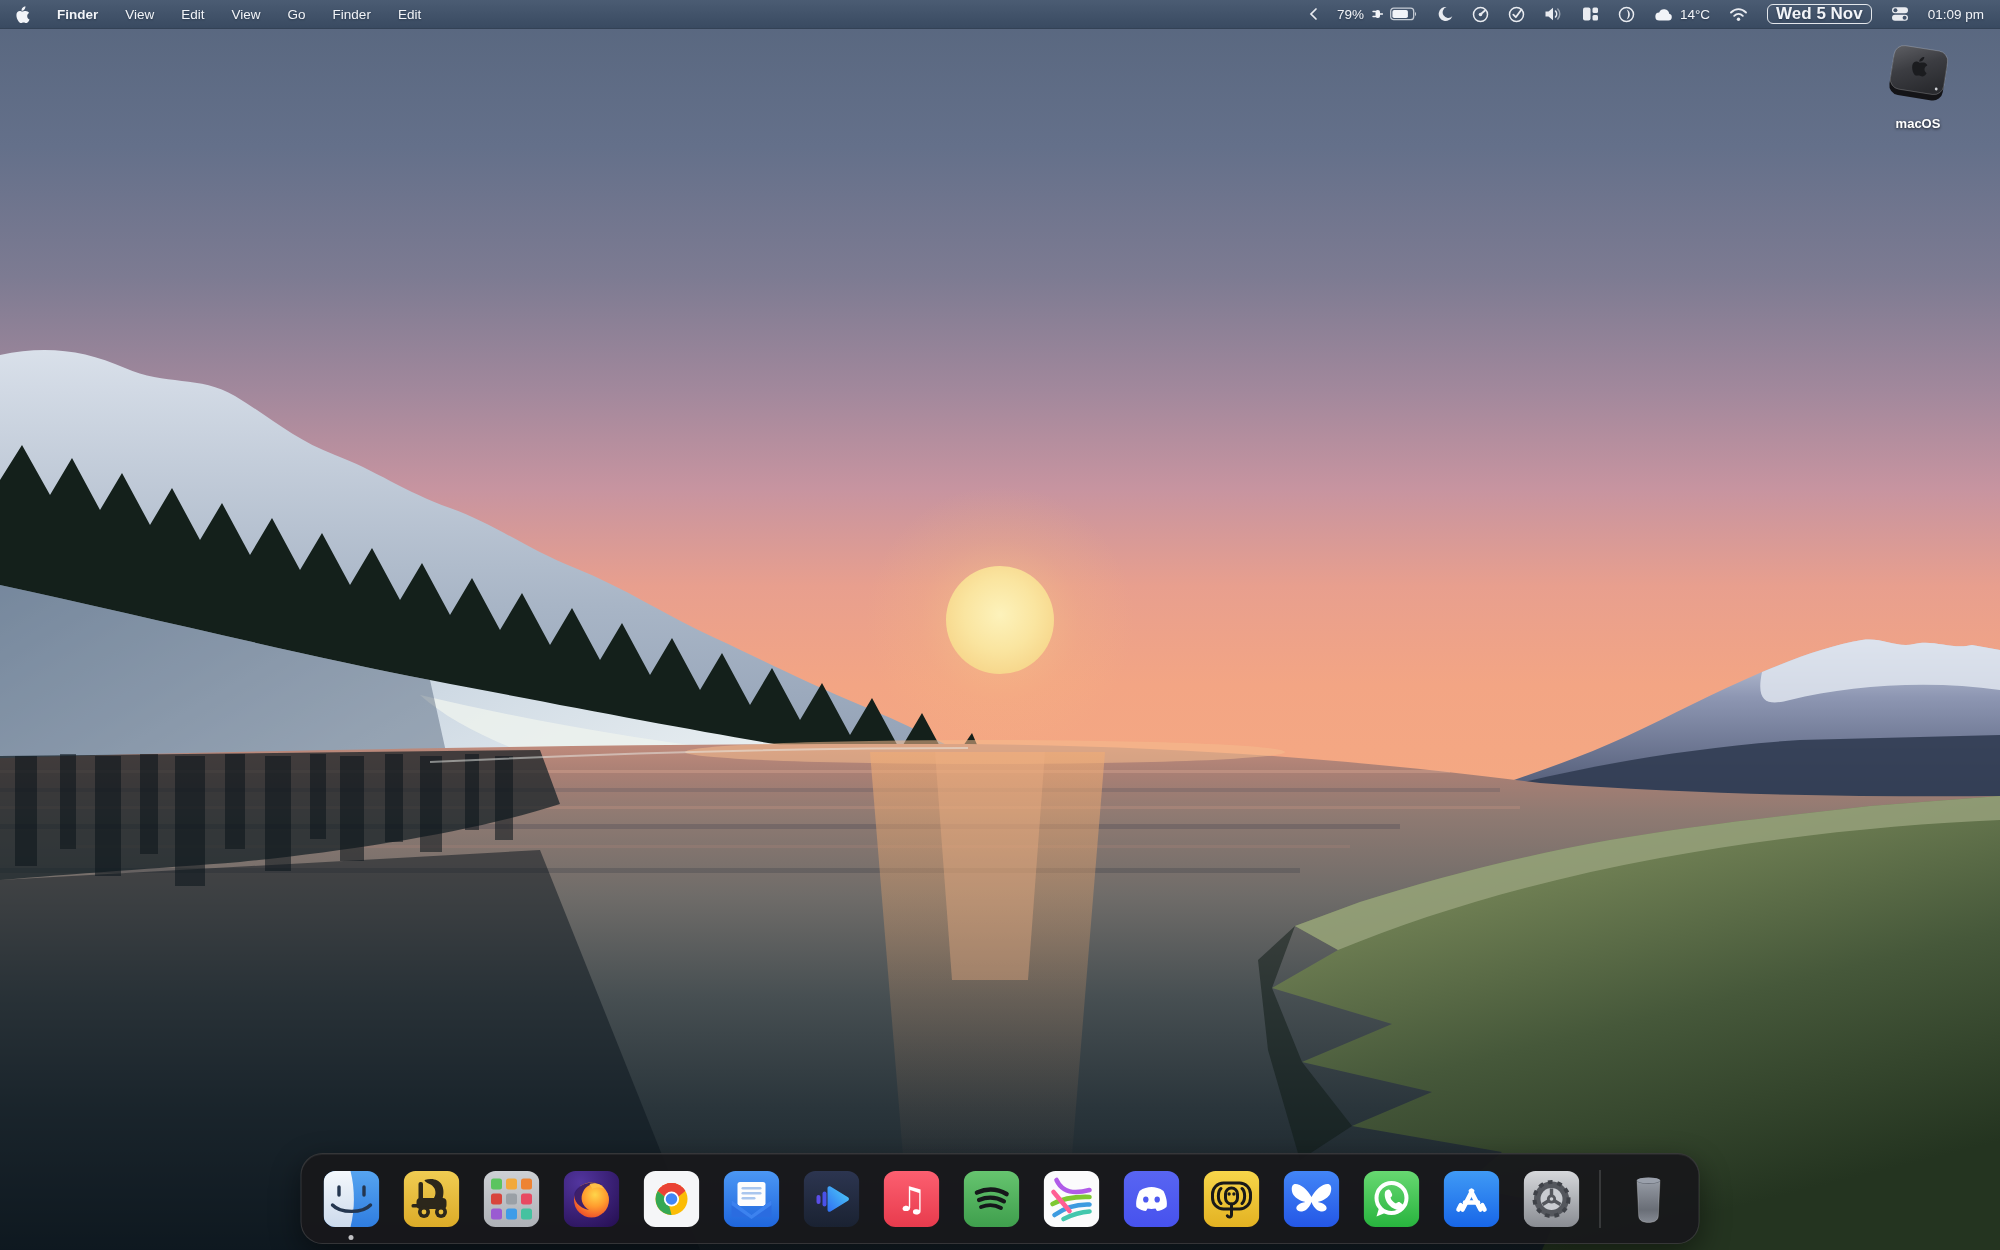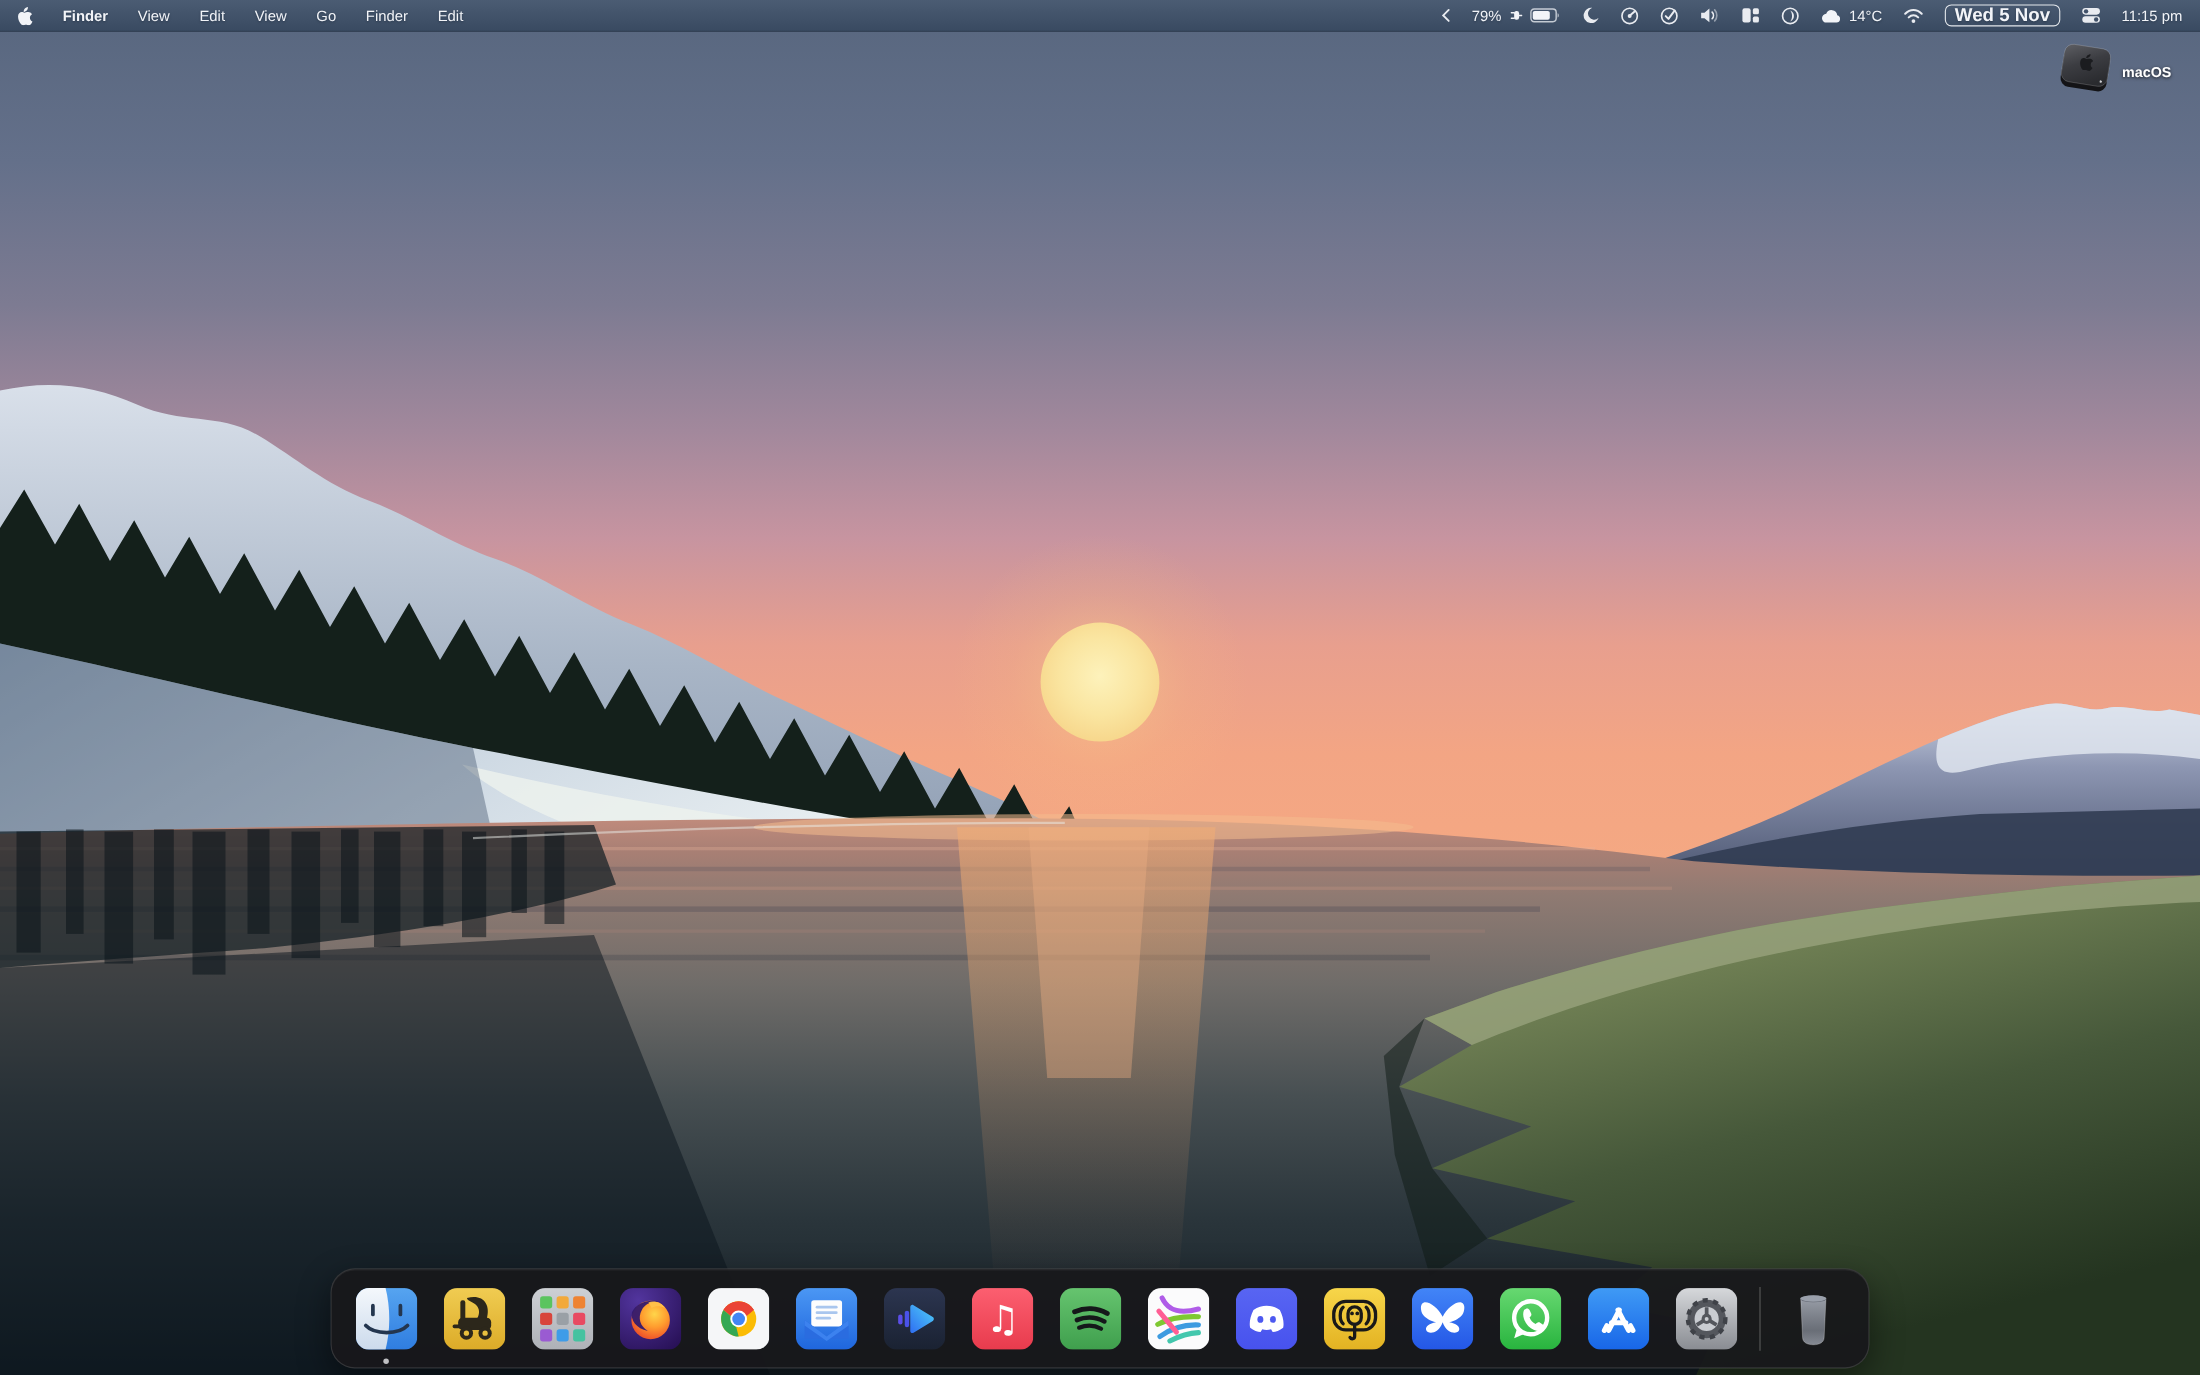--- a/index.html
+++ b/index.html
@@ -26,22 +26,22 @@
   .mb-item.app-name{font-weight:700;}
   .mb-right{display:flex;align-items:center;gap:19px;padding-right:16px;}
   .mb-ico{display:flex;align-items:center;opacity:.95;}
   .batt-group{display:flex;align-items:center;gap:7px;}
   .date-badge{
     border:1.5px solid rgba(245,247,250,.9);border-radius:6px;
     padding:1px 8px 2px 8px;font-weight:700;font-size:17px;line-height:15px;
   }
   
   #drive{
-    position:absolute;top:26px;right:26px;width:112px;z-index:20;
-    display:flex;flex-direction:row;align-items:center;cursor:default;
+    position:absolute;top:38px;right:26px;width:112px;z-index:20;
+    display:flex;flex-direction:column;align-items:center;cursor:default;
   }
   #drive .label{
     margin-top:2px;color:#fff;font-size:13px;font-weight:700;
     text-shadow:0 1px 3px rgba(0,0,0,.75);
   }
   
   #dock{
     position:absolute;bottom:6px;left:50%;transform:translateX(-50%);
     height:89px;display:flex;align-items:center;gap:24px;
     padding:0 22px;
@@ -268,21 +268,21 @@
     </span>
     <span class="date-badge">Wed 5 Nov</span>
     <span class="mb-ico">
       <svg width="18" height="16" viewBox="0 0 18 16">
         <rect x="1" y="1.3" width="16" height="6" rx="3" fill="#f2f4f8"></rect>
         <circle cx="4.4" cy="4.3" r="2" fill="#41526a"></circle>
         <rect x="1" y="8.7" width="16" height="6" rx="3" fill="#f2f4f8"></rect>
         <circle cx="13.6" cy="11.7" r="2" fill="#41526a"></circle>
       </svg>
     </span>
-    <span>11:15 pm</span>
+    <span>01:09 pm</span>
   </div>
 </div>
 
 <div id="drive">
   <svg width="86" height="76" viewBox="0 0 86 76">
     <defs>
       <linearGradient id="driveTop" x1="0" y1="0" x2="0.6" y2="1">
         <stop offset="0" stop-color="#5f6065"></stop>
           <stop offset="0.5" stop-color="#3c3d42"></stop>
         <stop offset="1" stop-color="#2a2b2f"></stop>

